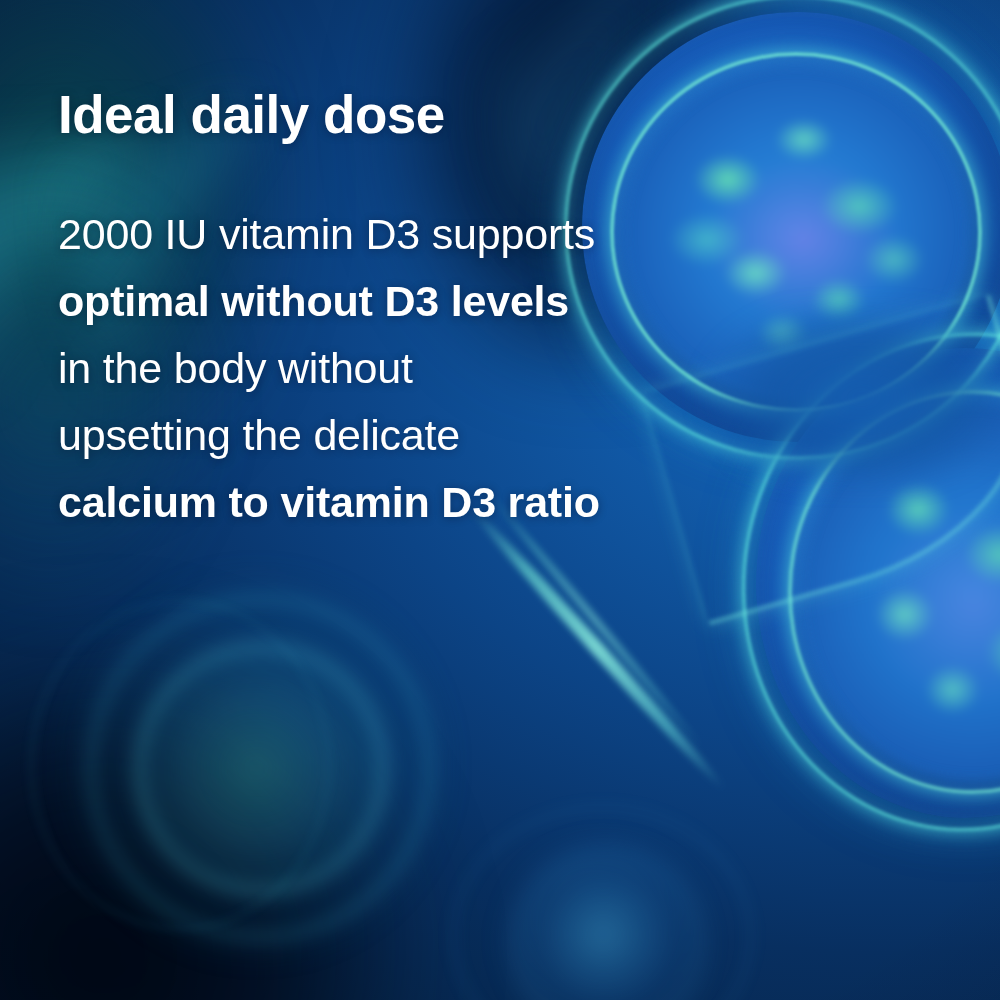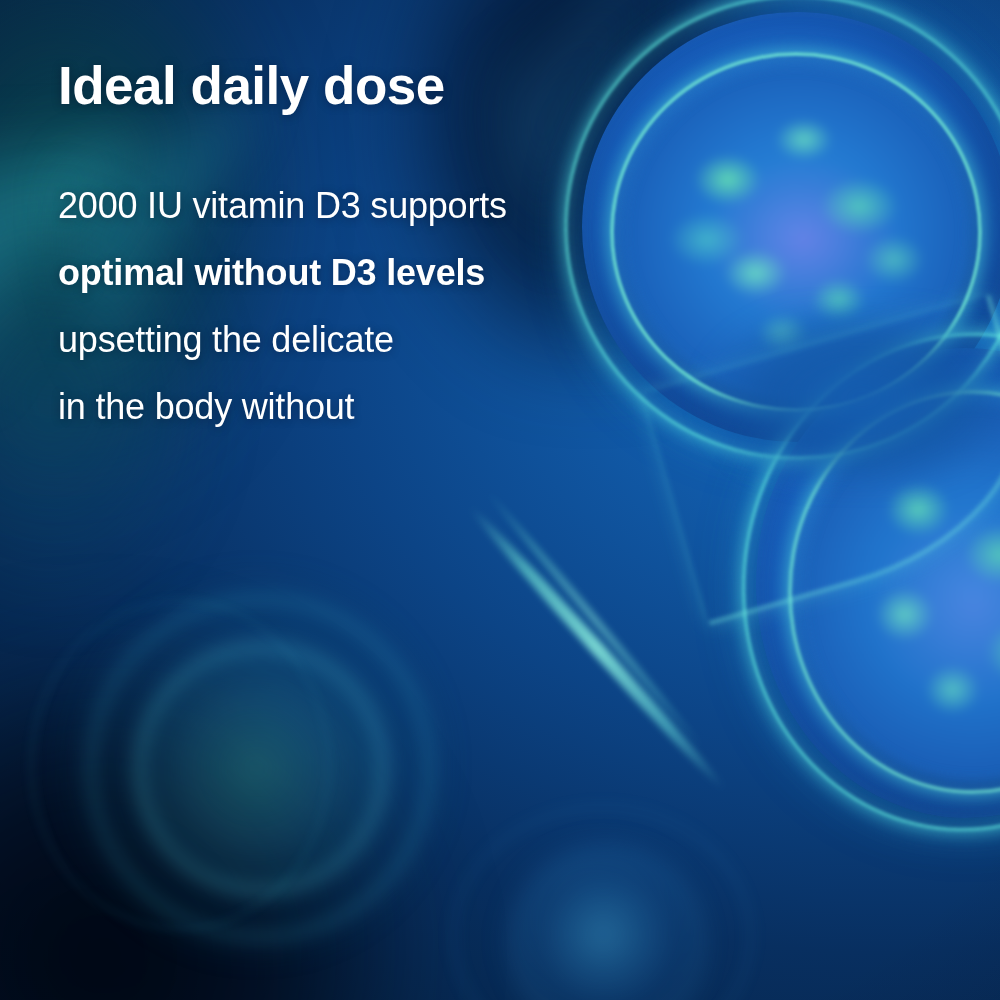--- a/index.html
+++ b/index.html
@@ -195,34 +195,34 @@
 
   
   .vignette{
     position:absolute; inset:0;
     background:radial-gradient(120% 110% at 50% 50%, rgba(0,0,0,0) 52%, rgba(0,6,20,.38) 100%);
     pointer-events:none;
   }
 
   
   .text-block{
-    position:absolute; left:0; top:0; width:720px; padding:58px 0 0 58px;
+    position:absolute; left:0; top:0; width:720px; padding:87px 0 0 58px;
   }
   .headline{
     margin:0;
     font-size:53px;
     font-weight:700;
     line-height:1.06;
     color:#ffffff;
     letter-spacing:-0.5px;
     text-shadow:0 1px 10px rgba(0,10,30,.35);
   }
   .body{
     margin:58px 0 0 0;
-    font-size:36px;
+    font-size:43px;
     line-height:67px;
     color:#ffffff;
     letter-spacing:-0.2px;
     text-shadow:0 1px 9px rgba(0,10,30,.38);
   }
   .body .ln{display:block; white-space:nowrap;}
   .body .bold{font-weight:700;}
   .body .reg{font-weight:400;}
 </style>
 </head>
@@ -262,18 +262,19 @@
   <div class="diag"></div>
   <div class="diag d2"></div>
 
   <div class="vignette"></div>
 
   <div class="text-block">
     <h1 class="headline">Ideal daily dose</h1>
     <div class="body">
       <span class="ln reg">2000 IU vitamin D3 supports</span>
       <span class="ln bold">optimal without D3 levels</span>
+      <span class="ln reg">in the body without</span>
       <span class="ln reg">upsetting the delicate</span>
-      <span class="ln reg">in the body without</span>
+      <span class="ln bold">calcium to vitamin D3 ratio</span>
     </div>
   </div>
 
 </div>
 
 </body></html>

